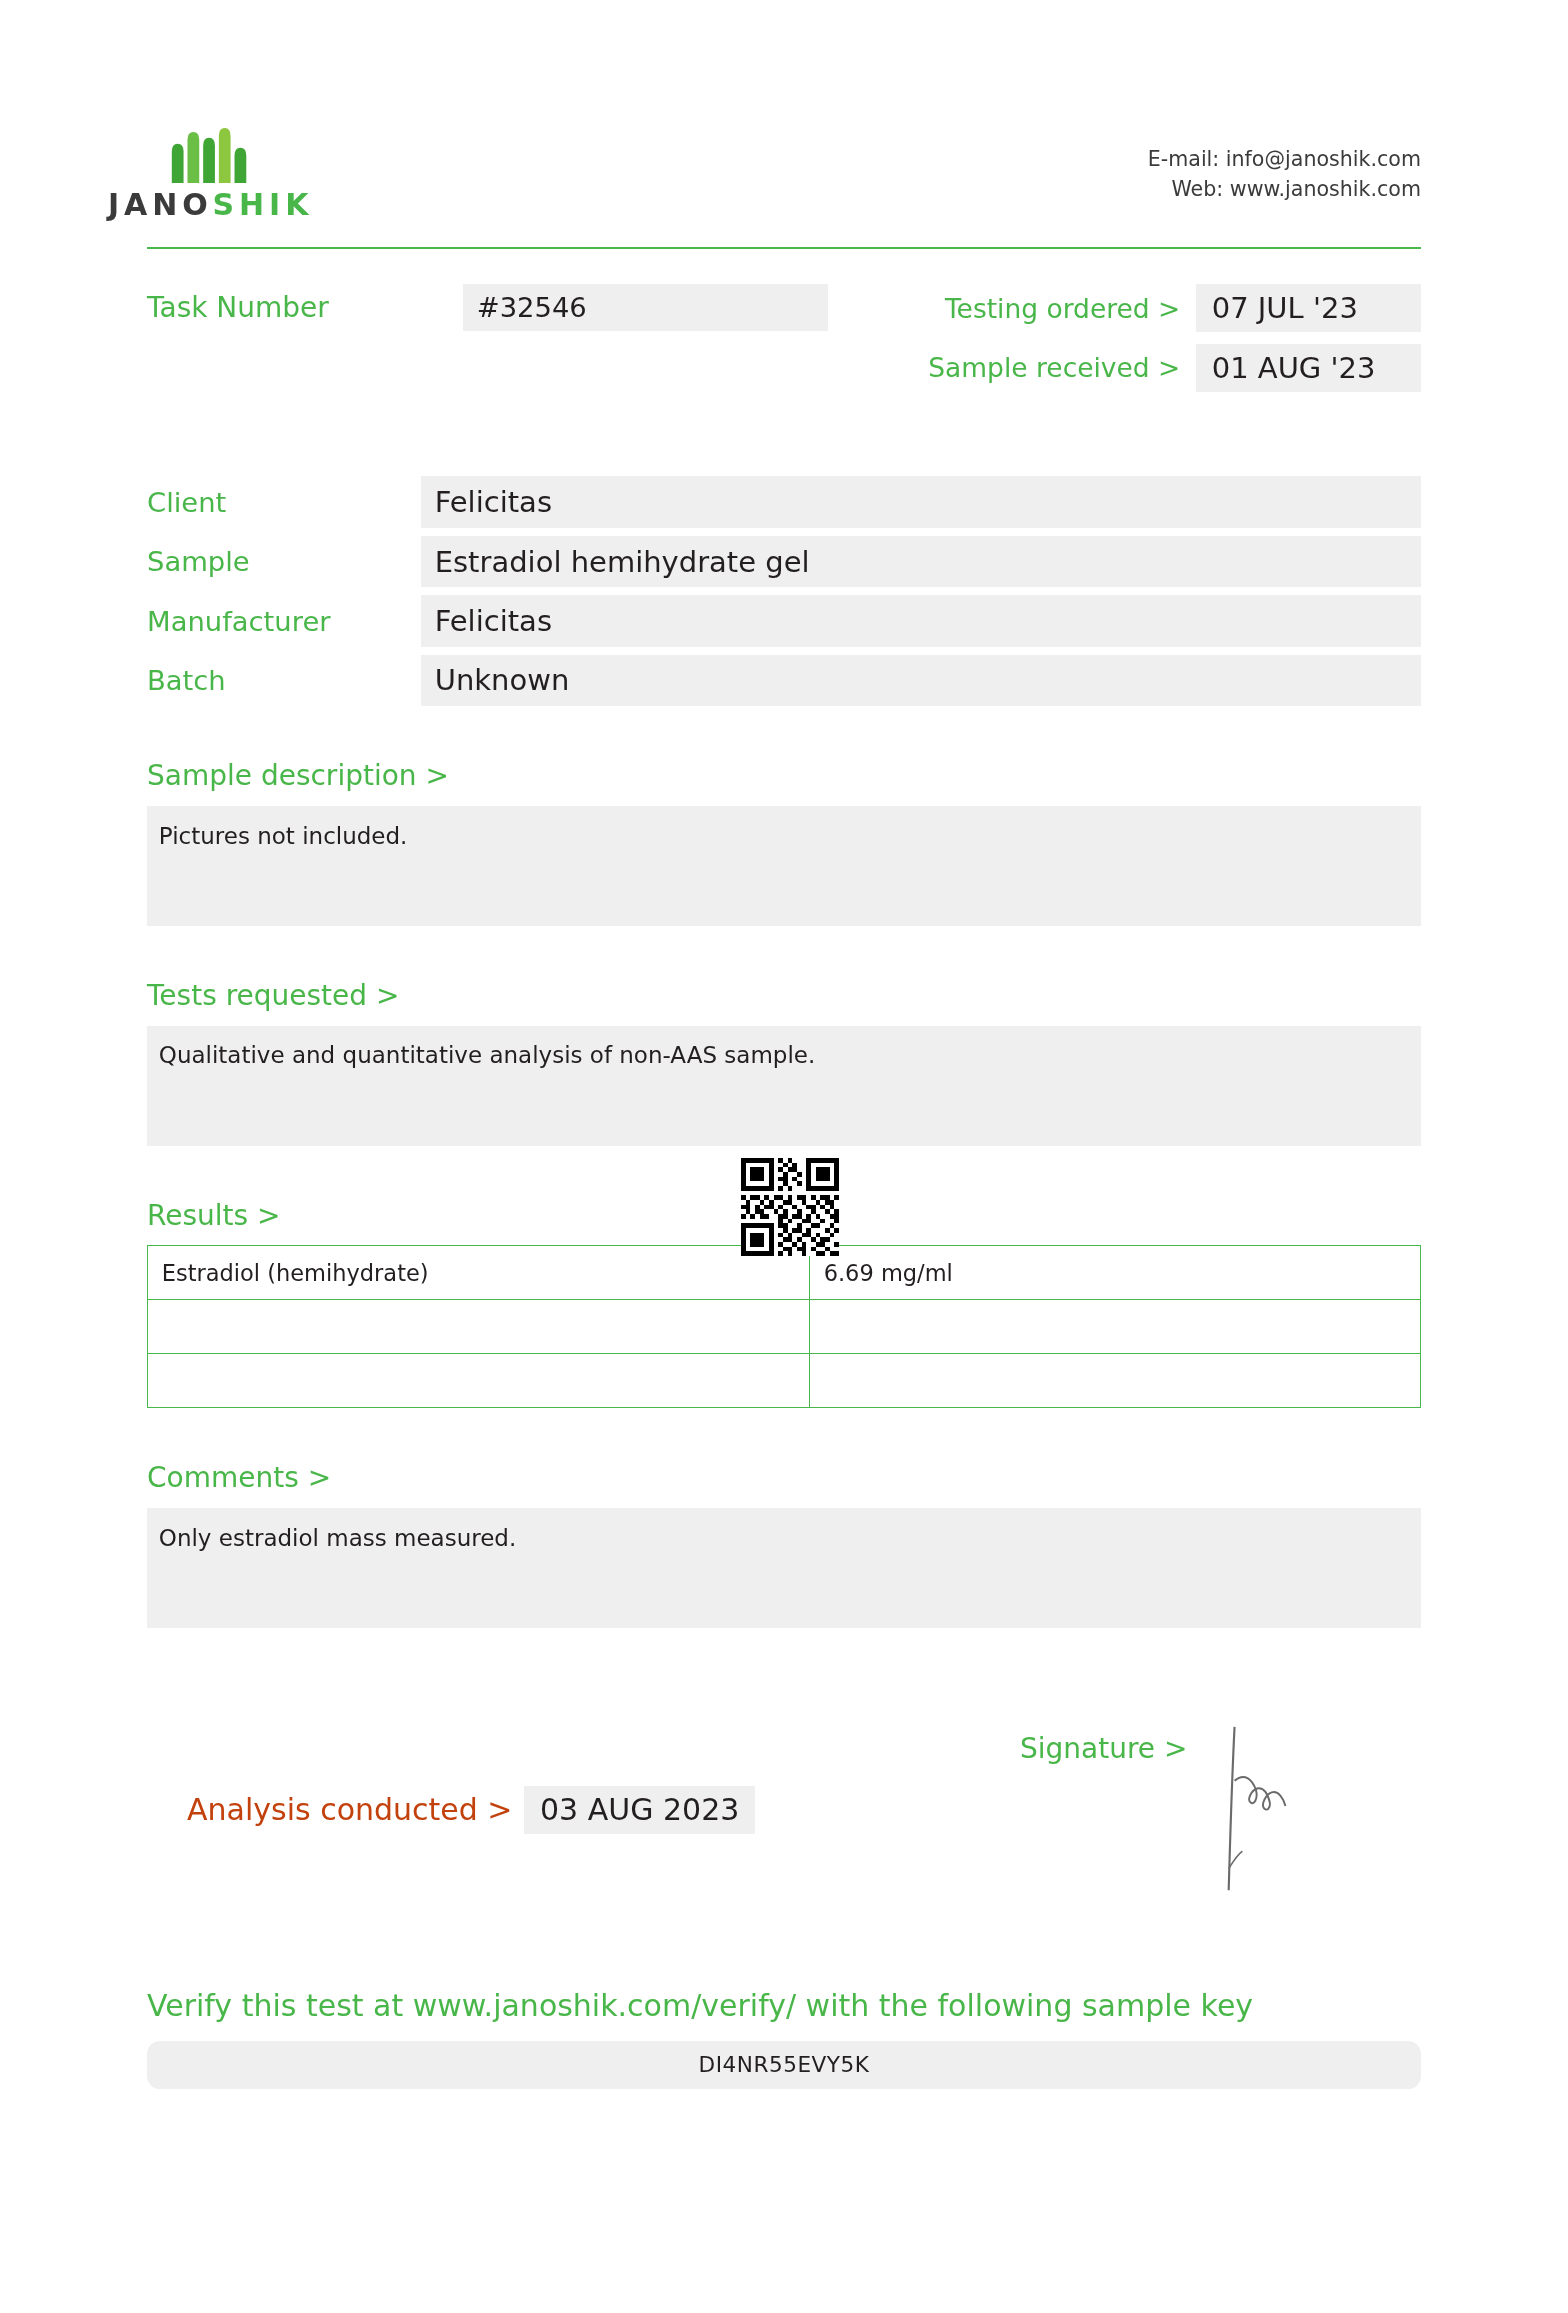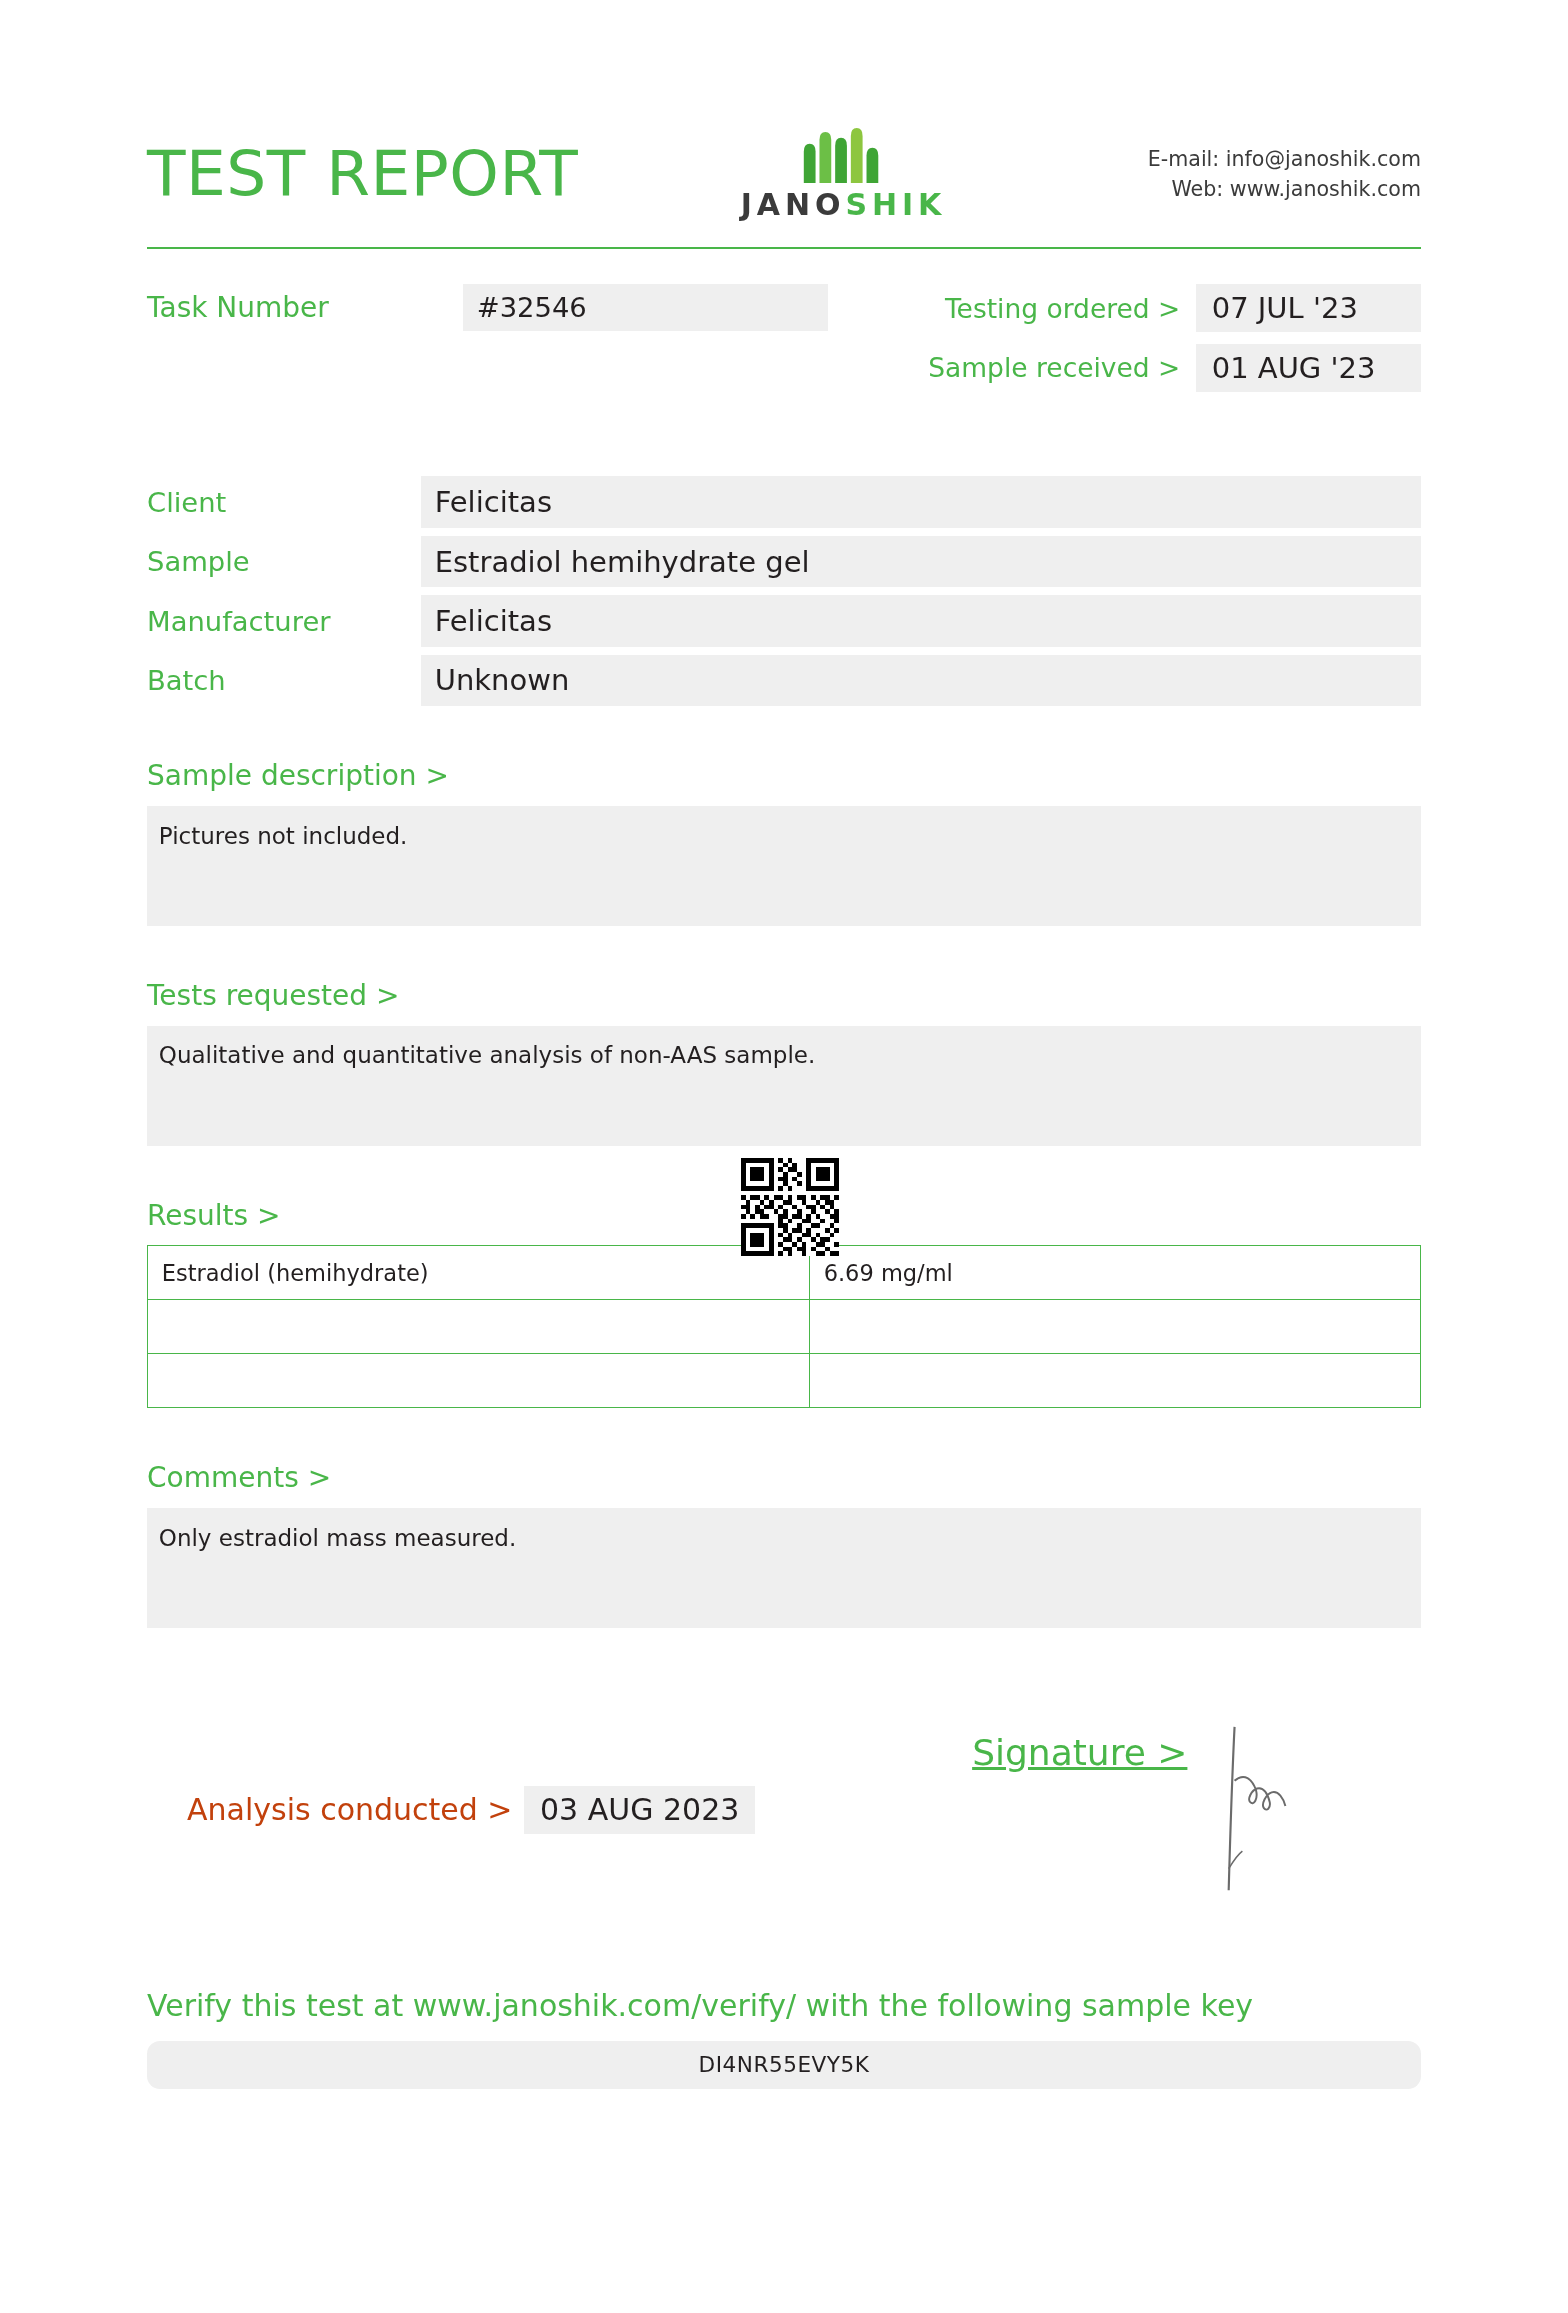--- a/index.html
+++ b/index.html
@@ -202,24 +202,23 @@
     font-size: 30px;
     padding: 6.9px 15.7px;
   }
   .sig-wrap {
     display: flex;
     align-items: flex-start;
     margin-right: 108px;
   }
   .sig-label {
     color: #49b649;
-    font-size: 36px;
+    font-size: 28px;
     margin-top: 9.8px;
     margin-right: 17.6px;
-    text-decoration: underline;
   }
 
   .verify {
     color: #49b649;
     font-size: 30px;
     text-align: left;
     margin-top: 90px;
   }
   .key-box {
     background: #efefef;
@@ -230,21 +229,20 @@
     letter-spacing: 0.5px;
     border-radius: 13px;
   }
 </style>
 </head>
 <body>
 
 <div class="page">
 
   <div class="header">
-    <div class="report-title">TEST REPORT</div>
 
     <div class="logo-block">
       <svg class="logo-mark" width="98" height="59" viewBox="0 0 100 60">
         <path d="M10 58 L10 26 Q10 18 16 18 Q22 18 22 26 L22 58 Z" fill="#3fa535"></path>
         <path d="M26 58 L26 14 Q26 6 32 6 Q38 6 38 14 L38 58 Z" fill="#6cbf46"></path>
         <path d="M42 58 L42 20 Q42 12 48 12 Q54 12 54 20 L54 58 Z" fill="#3fa535"></path>
         <path d="M58 58 L58 10 Q58 2 64 2 Q70 2 70 10 L70 58 Z" fill="#8dc63f"></path>
         <path d="M74 58 L74 30 Q74 22 80 22 Q86 22 86 30 L86 58 Z" fill="#3fa535"></path>
       </svg>
       <div class="logo-text">

